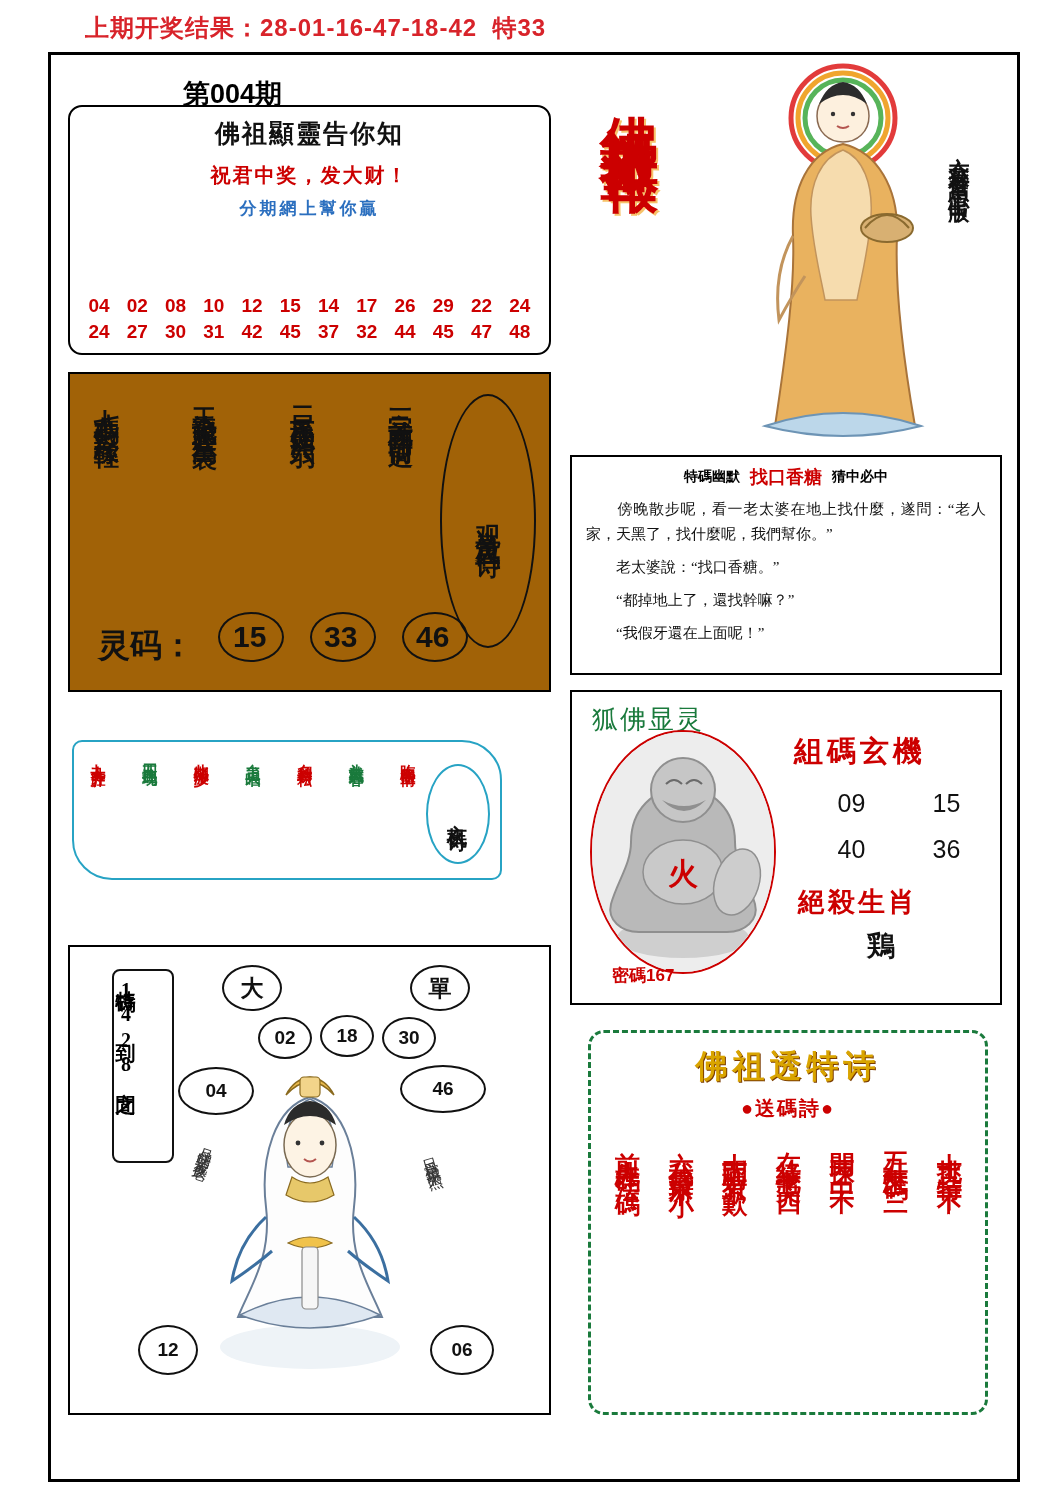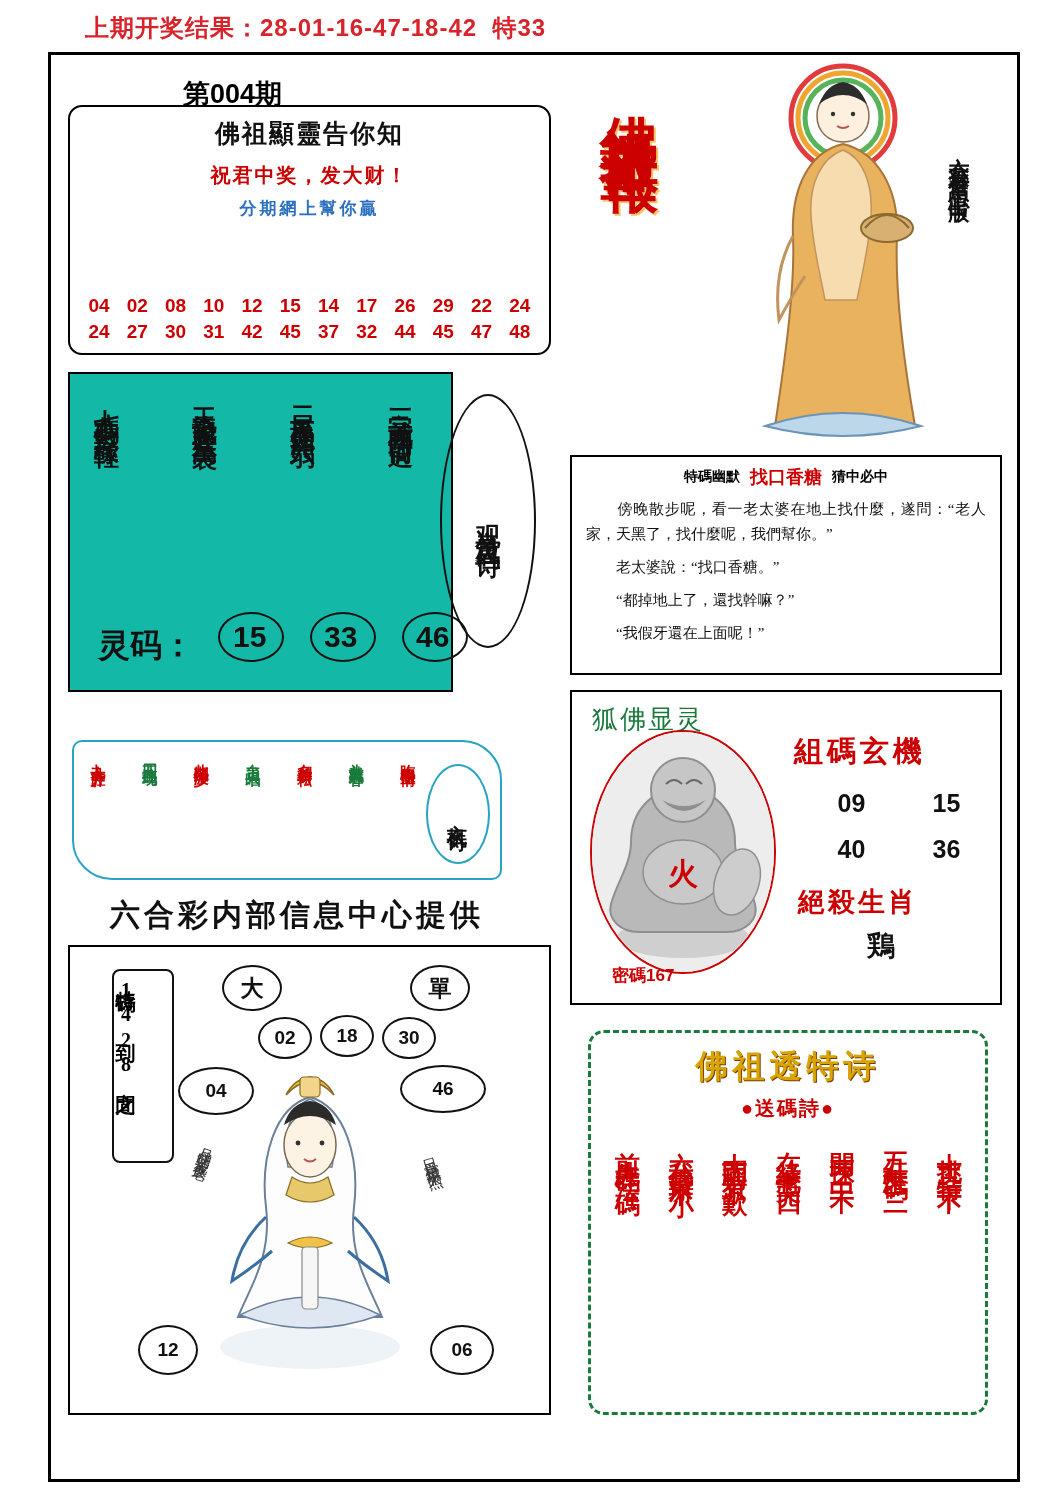--- a/index.html
+++ b/index.html
@@ -71,22 +71,22 @@
   }
   .numgrid .half{flex:1;}
   .numrow{
     display:flex;justify-content:space-around;
     font-size:19px;color:#c00;font-weight:bold;
     font-family:"Liberation Sans", sans-serif;
     line-height:26px;
   }
   
   .box-poem{
-    position:absolute;left:68px;top:372px;width:385px;height:320px;
-    border:2px solid #000;background:#14b8a6;box-sizing:border-box;
+    position:absolute;left:68px;top:372px;width:483px;height:320px;
+    border:2px solid #000;background:#a16207;box-sizing:border-box;
   }
   .poem-cols{
     position:absolute;left:18px;top:14px;width:330px;height:240px;
     display:flex;flex-direction:row-reverse;justify-content:space-between;
   }
   .pcol{
     writing-mode:vertical-rl;text-orientation:upright;
     font-size:25px;line-height:36px;letter-spacing:6px;color:#111;
     font-weight:bold;
   }
@@ -218,21 +218,21 @@
     font-size:17px;color:#c00;font-weight:bold;
     font-family:"Liberation Sans", sans-serif;
     text-align:center;
   }
   .zm-title{
     position:absolute;left:222px;top:40px;
     font-size:29px;font-weight:bold;color:#c00;letter-spacing:4px;
   }
   .zm-nums{
     position:absolute;left:232px;top:88px;width:190px;
-    font-size:25px;font-weight:bold;color:#111;
+    font-size:25px;font-weight:normal;color:#111;
     font-family:"Liberation Sans", sans-serif;
     line-height:46px;
   }
   .zm-nums .r{display:flex;justify-content:space-around;}
   .jue{
     position:absolute;left:226px;top:192px;
     font-size:27px;font-weight:bold;color:#c00;letter-spacing:3px;
   }
   .jue-ani{
     position:absolute;left:295px;top:235px;
@@ -349,21 +349,20 @@
       <div class="xcol" style="color:#1a7a3c">台上三人唱</div>
       <div class="xcol" style="color:#c00">此期绿波少</div>
       <div class="xcol" style="color:#1a7a3c">四五连码现</div>
       <div class="xcol" style="color:#c00">九十齐齐胜</div>
     </div>
     <div class="xuan-oval">
       <span>玄机诗</span>
     </div>
   </div>
 
-  <div class="provide">六合彩内部信息中心提供</div>
 
   <div class="box-img">
     <div class="tm-box">
       <div class="t"><span>特碼</span><span>14</span><span>到</span><span>28</span><span>之間</span></div>
     </div>
 
     <div class="ball big" style="left:152px;top:18px;width:56px;height:42px;">大</div>
     <div class="ball big" style="left:340px;top:18px;width:56px;height:42px;">單</div>
 
     <div class="ball" style="left:188px;top:70px;width:50px;height:38px;">02</div>

